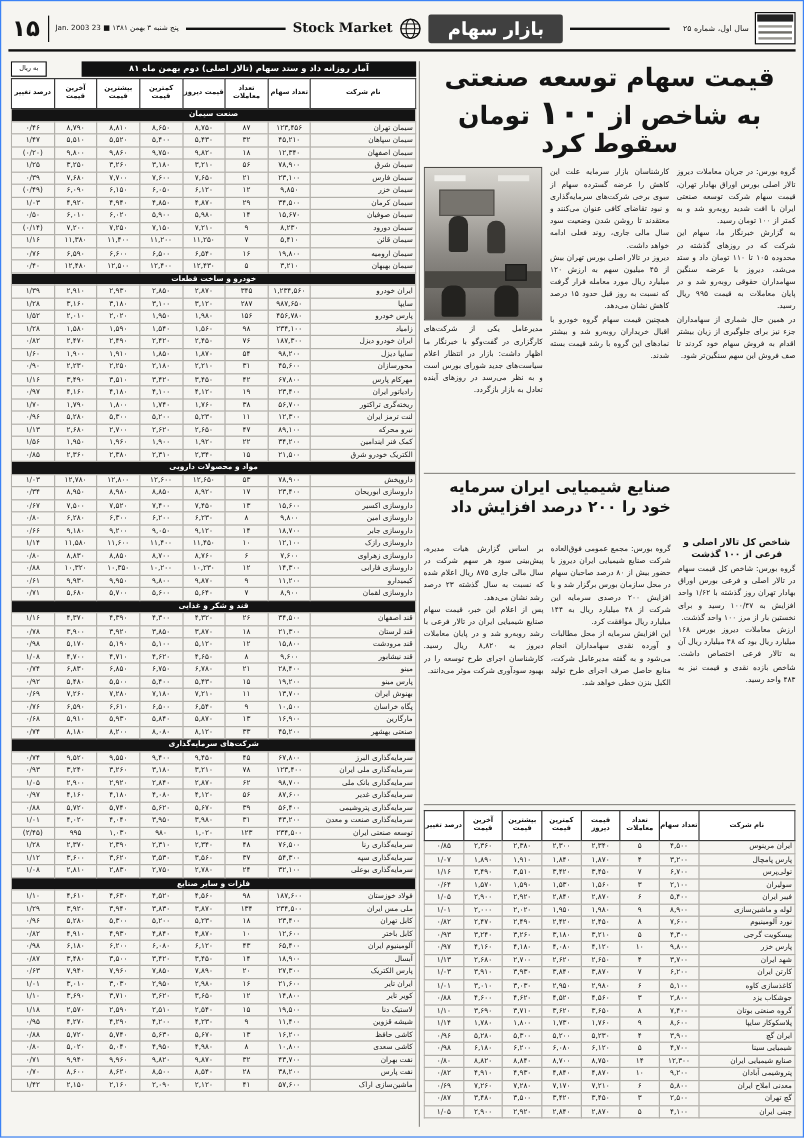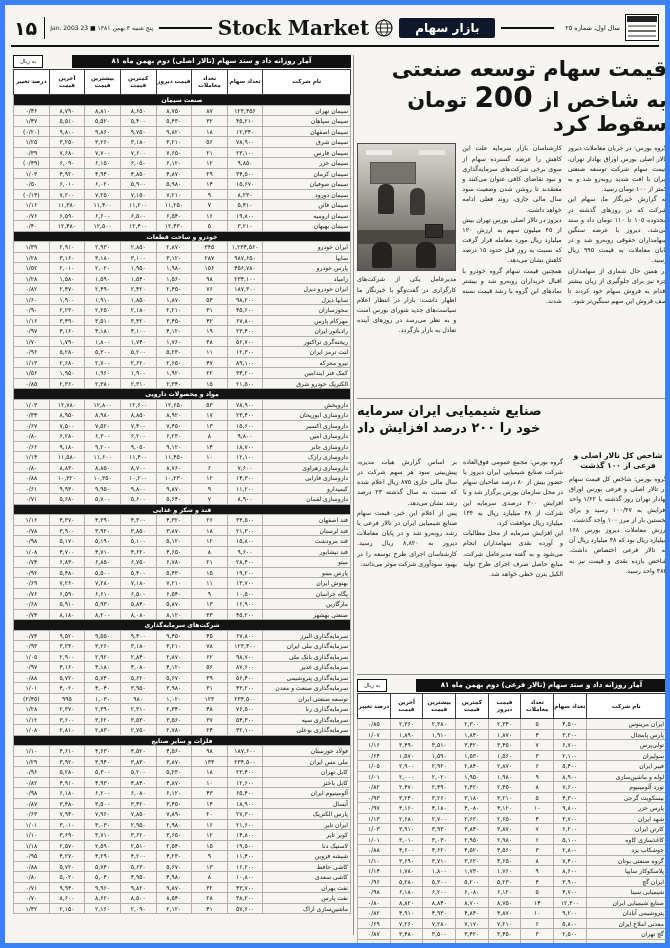--- a/index.html
+++ b/index.html
@@ -1,28 +1,28 @@
 <!DOCTYPE html>
 <html lang="fa"><head>
 <meta charset="utf-8">
 <style>
   * { box-sizing: border-box; margin: 0; padding: 0; }
   html,body { width:670px; height:948px; }
   body { font-family:"DejaVu Sans",sans-serif; background:#dcdad4; color:#141414; }
-  .page { position:relative; width:670px; height:948px; background:#f6f5f1; border:5px solid #3b82f6; overflow:hidden; }
+  .page { position:relative; width:670px; height:948px; background:#f6f5f1; border:1px solid #3b82f6; overflow:hidden; }
 
   
   .header { position:absolute; left:6px; right:6px; top:5px; height:37px;
             display:flex; align-items:center; border-bottom:2px solid #111; direction:ltr; }
   .pagenum { font-size:19px; font-weight:bold; padding:0 7px 0 3px; border-right:1px solid #111; }
   .dates { font-size:6px; margin-left:5px; white-space:nowrap; direction:rtl; }
   .hline { flex:1; height:2px; background:#111; margin:0 6px; min-width:20px; }
-  .sm-title { font-family:"DejaVu Serif",serif; font-weight:bold; font-size:20px; white-space:nowrap; }
+  .sm-title { font-family:"DejaVu Serif",serif; font-weight:bold; font-size:11px; white-space:nowrap; }
   .globe { margin:0 6px; }
-  .section-box { background:#0f172a; color:#fff; font-size:12px; font-weight:bold;
+  .section-box { background:#404040; color:#fff; font-size:15px; font-weight:bold;
                  padding:3px 16px; border-radius:2px; white-space:nowrap; direction:rtl; }
   .issue { font-size:6.5px; margin:13px 5px; white-space:nowrap; direction:rtl; }
   .masthead { width:34px; height:27px; border:1px solid #111; background:#fff; position:relative; overflow:hidden; }
   .mh-top { position:absolute; top:1px; left:1px; right:1px; height:6px; background:#222; }
   .mh-l1,.mh-l2,.mh-l3 { position:absolute; left:2px; right:2px; height:2px; background:#9a9892; }
   .mh-l1{ top:10px; } .mh-l2{ top:15px; background:#6e6c66;} .mh-l3{ top:20px; }
 
   .vdiv { position:absolute; left:348px; top:50px; bottom:8px; width:1px; background:#8f8d88; }
 
   
@@ -35,21 +35,21 @@
   table.data { width:100%; border-collapse:collapse; direction:rtl; table-layout:fixed; }
   table.data th { border:1px solid #3a3a3a; font-size:5.7px; font-weight:bold; background:#fff;
                   padding:1px 0; height:25px; line-height:1.25; text-align:center; }
   table.data td { border:1px solid #b2b0aa; font-size:6.1px; padding:0 1px; height:10px;
                   line-height:9.5px; text-align:center; white-space:nowrap; overflow:hidden; }
   table.data td.name { text-align:right; padding-right:2px; }
   table.data tr.sector td { background:#141414; color:#fff; font-weight:bold; font-size:6.2px; text-align:center; }
 
   
   .right-col { position:absolute; left:352px; top:50px; width:310px; height:890px; overflow:hidden; direction:rtl; }
-  .headline { text-align:right; font-weight:bold; line-height:1.12; margin:3px 0 7px; }
+  .headline { text-align:center; font-weight:bold; line-height:1.12; margin:3px 0 7px; }
   .headline .l1 { font-size:21px; display:block; }
   .headline .l2 { font-size:21px; display:block; }
   .headline .num { font-size:28px; }
   .art1 { display:flex; direction:rtl; gap:6px; height:256px; overflow:hidden;
           border-bottom:1px solid #8f8d88; padding-bottom:3px; }
   .tcol { flex:1; font-size:6.3px; line-height:1.62; text-align:justify; white-space:pre-line; overflow:hidden; }
   .col-photo { flex:1; display:flex; flex-direction:column; overflow:hidden; }
 
   .photo { width:100%; height:128px; margin-bottom:3px; border:1px solid #4c4a46; position:relative;
            background:linear-gradient(180deg,#d9d7d1 0%,#b7b4ae 28%,#8b8883 58%,#5d5a55 100%); overflow:hidden; }
@@ -62,21 +62,21 @@
   .ph-desk { bottom:26px; left:0; right:0; height:14px; background:#4a4843; }
   .ph-chair1 { bottom:2px; left:14px; width:20px; height:26px; background:#23221f; border-radius:8px 8px 2px 2px; }
   .ph-chair2 { bottom:2px; left:58px; width:20px; height:26px; background:#23221f; border-radius:8px 8px 2px 2px; }
   .ph-monitor { bottom:32px; right:12px; width:18px; height:14px; background:#2e2d2a; border:1px solid #1c1b19; }
 
   .art2 { display:flex; direction:rtl; gap:6px; height:272px; overflow:hidden; margin-top:4px;
           border-bottom:1px solid #8f8d88; padding-bottom:3px; }
   .art2 .rcol { width:98px; flex:none; overflow:hidden;margin-top:48px; }
   .minihead { font-size:7.6px; font-weight:bold; text-align:center; line-height:1.3; margin-bottom:3px; }
   .lwrap { flex:1; display:flex; flex-direction:column; overflow:hidden; }
-  .subhead { font-size:13px; font-weight:bold; text-align:left; line-height:1.25; margin-bottom:21px; }
+  .subhead { font-size:13px; font-weight:bold; text-align:right; line-height:1.25; margin-bottom:21px; }
   .lcols { flex:1; display:flex; direction:rtl; gap:6px; overflow:hidden; }
 
   .table-b { margin-top:4px; }
 </style>
 </head>
 <body>
 
 <div class="page">
 
   <div class="header">
@@ -876,21 +876,21 @@
         </table>
       </div>
   </div>
 
   <div class="right-col">
 
     <div class="headline">
       <span class="l1">قیمت سهام توسعه صنعتی</span>
       <span class="l2">
         <span>به شاخص از</span>
-        <span class="num">200</span>
+        <span class="num">۱۰۰</span>
         <span>تومان سقوط کرد</span>
       </span>
     </div>
 
     <div class="art1">
       <div class="tcol">گروه بورس: در جریان معاملات دیروز تالار اصلی بورس اوراق بهادار تهران، قیمت سهام شرکت توسعه صنعتی ایران با افت شدید روبه‌رو شد و به کمتر از ۱۰۰ تومان رسید.
 به گزارش خبرنگار ما، سهام این شرکت که در روزهای گذشته در محدوده ۱۰۵ تا ۱۱۰ تومان داد و ستد می‌شد، دیروز با عرضه سنگین سهامداران حقوقی روبه‌رو شد و در پایان معاملات به قیمت ۹۹۵ ریال رسید.
 در همین حال شماری از سهامداران جزء نیز برای جلوگیری از زیان بیشتر اقدام به فروش سهام خود کردند تا صف فروش این سهم سنگین‌تر شود.</div>
       <div class="tcol">کارشناسان بازار سرمایه علت این کاهش را عرضه گسترده سهام از سوی برخی شرکت‌های سرمایه‌گذاری و نبود تقاضای کافی عنوان می‌کنند و معتقدند تا روشن شدن وضعیت سود سال مالی جاری، روند فعلی ادامه خواهد داشت.
 دیروز در تالار اصلی بورس تهران بیش از ۴۵ میلیون سهم به ارزش ۱۲۰ میلیارد ریال مورد معامله قرار گرفت که نسبت به روز قبل حدود ۱۵ درصد کاهش نشان می‌دهد.
@@ -922,24 +922,20 @@
         <div class="lcols">
           <div class="tcol">گروه بورس: مجمع عمومی فوق‌العاده شرکت صنایع شیمیایی ایران دیروز با حضور بیش از ۸۰ درصد صاحبان سهام در محل سازمان بورس برگزار شد و با افزایش ۲۰۰ درصدی سرمایه این شرکت از ۴۸ میلیارد ریال به ۱۴۴ میلیارد ریال موافقت کرد.
 این افزایش سرمایه از محل مطالبات و آورده نقدی سهامداران انجام می‌شود و به گفته مدیرعامل شرکت، منابع حاصل صرف اجرای طرح تولید الکیل بنزن خطی خواهد شد.</div>
           <div class="tcol">بر اساس گزارش هیات مدیره، پیش‌بینی سود هر سهم شرکت در سال مالی جاری ۸۷۵ ریال اعلام شده که نسبت به سال گذشته ۲۳ درصد رشد نشان می‌دهد.
 پس از اعلام این خبر، قیمت سهام صنایع شیمیایی ایران در تالار فرعی با رشد روبه‌رو شد و در پایان معاملات دیروز به ۸,۸۲۰ ریال رسید. کارشناسان اجرای طرح توسعه را در بهبود سودآوری شرکت موثر می‌دانند.</div>
         </div>
       </div>
     </div>
 
     <div class="table-b">
-      <div class="tbl-title">
-        <div class="bar">آمار روزانه داد و ستد سهام (تالار فرعی) دوم بهمن ماه ۸۱</div>
-        <div class="rial">به ریال</div>
-      </div>
       <div>
           <table class="data">
             <colgroup>
               <col style="width: 26%;">
               <col style="width: 10.5714%;">
               <col style="width: 10.5714%;">
               <col style="width: 10.5714%;">
               <col style="width: 10.5714%;">
               <col style="width: 10.5714%;">
               <col style="width: 10.5714%;">

